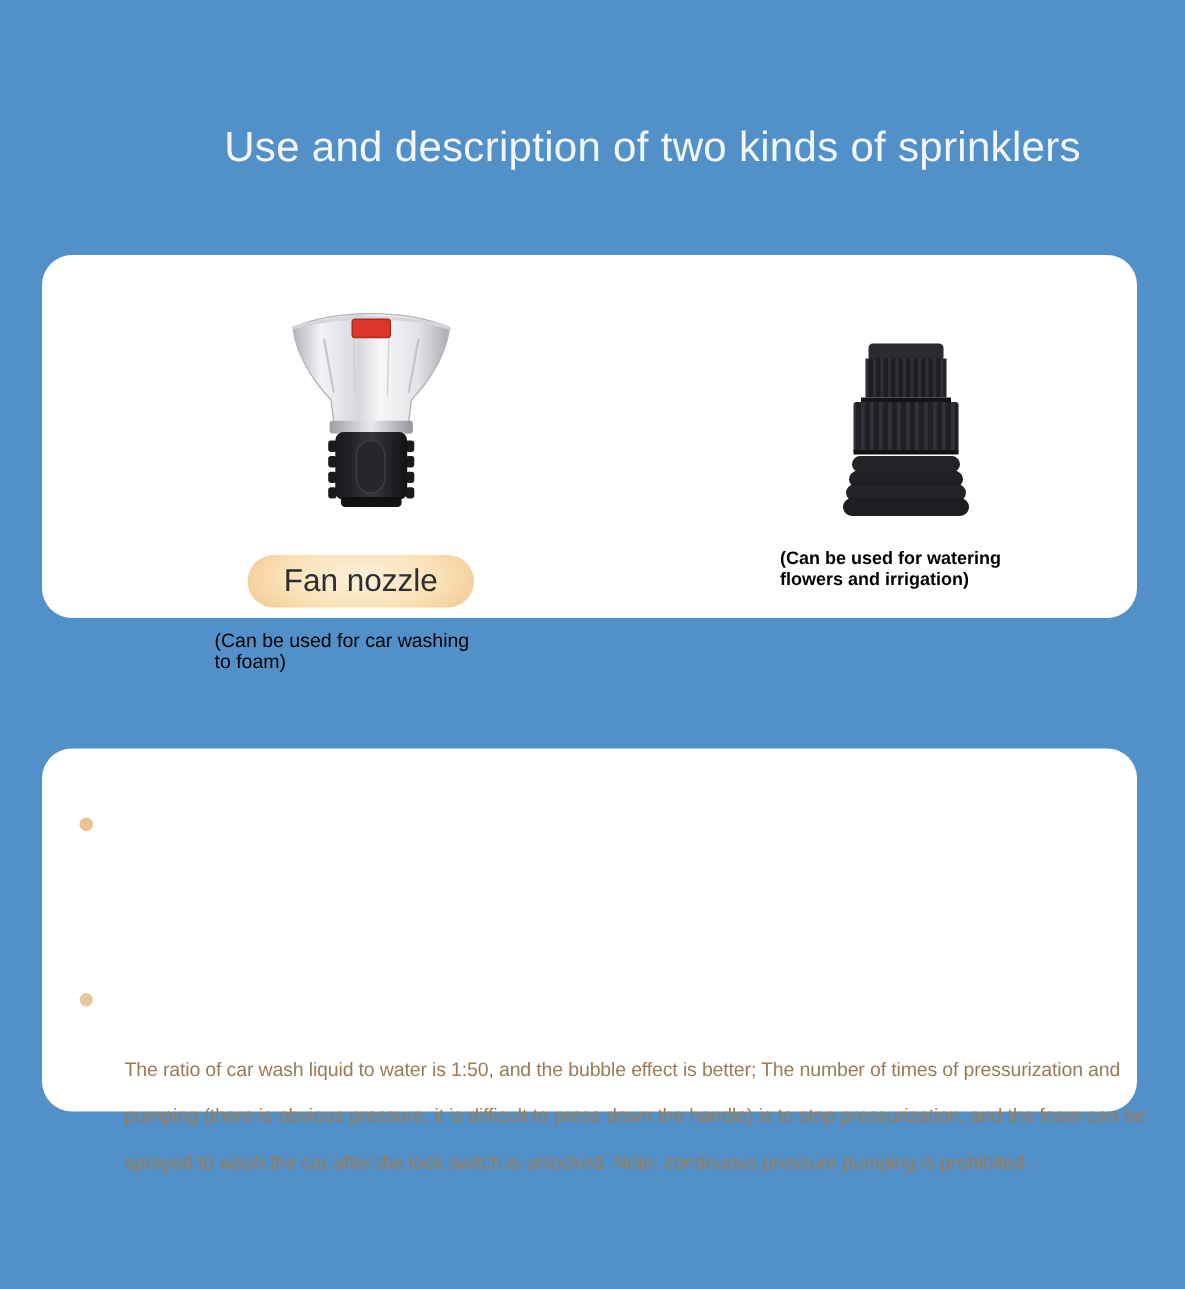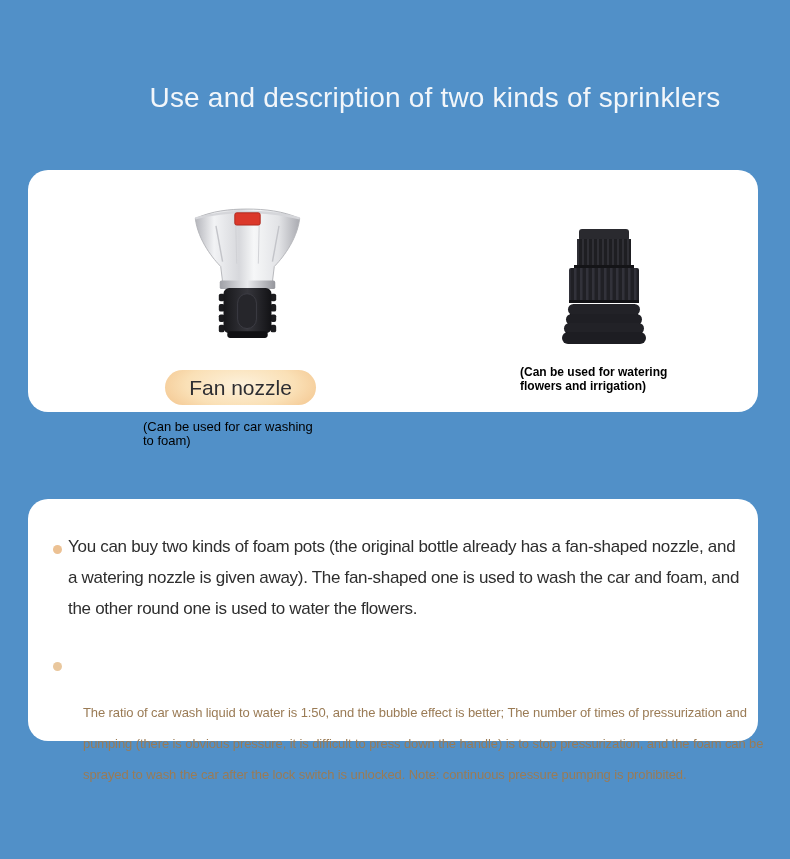--- a/index.html
+++ b/index.html
@@ -180,20 +180,19 @@
         </svg>
       </div>
       <p class="caption">(Can be used for watering flowers and irrigation)</p>
     </figure>
 
   </section>
 
   <section class="card notes">
 
     <span class="dot d1"></span>
-    <p class="note-text">You can buy two kinds of foam pots (the original bottle already has a fan-shaped nozzle, and a watering nozzle is given away). The fan-shaped one is used to wash the car and foam, and the other round one is used to water the flowers.</p>
 
     <span class="dot d2"></span>
     <p class="note-detail">The ratio of car wash liquid to water is 1:50, and the bubble effect is better; The number of times of pressurization and pumping (there is obvious pressure, it is difficult to press down the handle) is to stop pressurization, and the foam can be sprayed to wash the car after the lock switch is unlocked. Note: continuous pressure pumping is prohibited.</p>
 
   </section>
 
 </div>
 
 </body></html>

